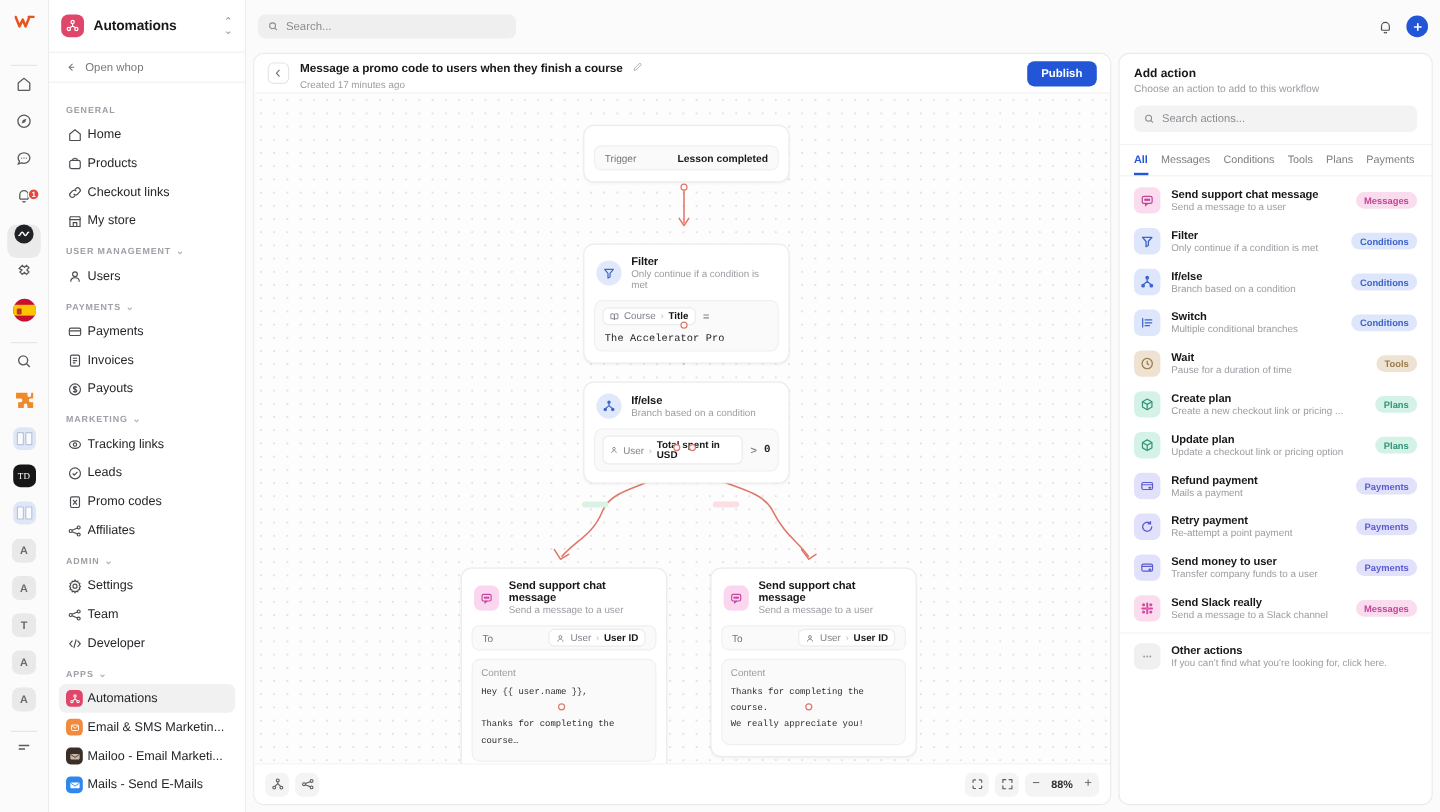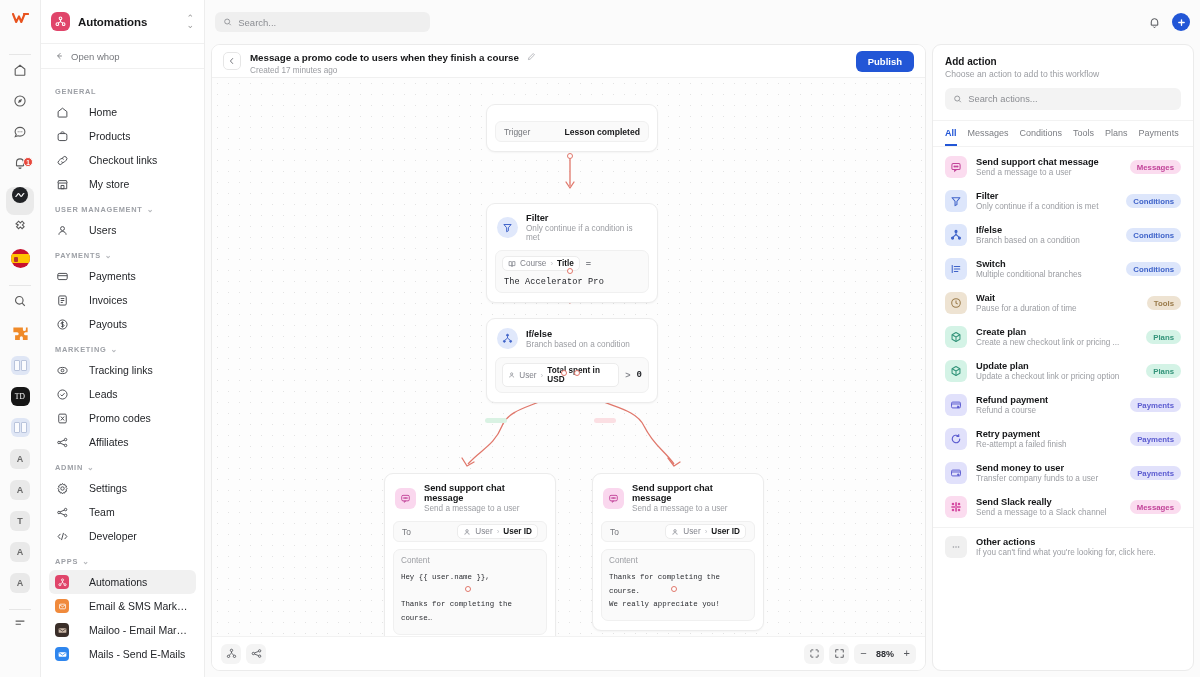--- a/index.html
+++ b/index.html
@@ -60,21 +60,21 @@
     font-size: 9.5px; color: #76787d;
   }
   .sb-scroll { flex: 1; overflow: hidden; padding: 9px 8px 0 8px; }
   .sb-group {
     font-size: 7.4px; font-weight: 700; color: #9da0a6;
     letter-spacing: 0.75px; text-transform: uppercase;
     padding: 9px 6px 4px 6px; display:flex; align-items:center; gap:4px;
   }
   .sb-group .gchev { font-size: 8px; color:#b6b8bc; }
   .sb-item {
-    display: flex; align-items: center; gap: 20px;
+    display: flex; align-items: center; gap: 4px;
     height: 24px; padding: 0 6px; border-radius: 6px;
     font-size: 10.5px; color: #24262a; cursor: pointer;
   }
   .sb-item.selected { background: #f1f1f1; }
   .sb-item .ic { width: 14px; height: 14px; flex:0 0 14px; display:flex; align-items:center; justify-content:center; color:#4a4c51; }
   .sb-item .lbl { white-space: nowrap; overflow: hidden; text-overflow: ellipsis; }
   .appico { width: 14px; height: 14px; border-radius: 4px; flex: 0 0 14px; display:flex; align-items:center; justify-content:center; }
 
   
   .main { flex: 1; display: flex; flex-direction: column; height: 677px; background: #fbfbfb; min-width: 0; }
@@ -974,35 +974,35 @@
           <div class="action">
             <span class="action-ico" style="background:#e1e1fb;">
               <svg width="12" height="12" viewBox="0 0 14 14" fill="none" stroke="#5b5bd0" stroke-width="1.15">
                   <rect x="1.8" y="3.6" width="10.4" height="6.8" rx="1.4"></rect>
                   <path d="M1.8 5.8h10.4"></path>
                   <path d="M8.4 8l2.4 2.4M10.8 8l-2.4 2.4" stroke-width="1.2"></path>
                 </svg>
             </span>
             <span class="action-txt">
               <span class="action-name" style="display:block">Refund payment</span>
-              <span class="action-desc" style="display:block">Refund a course</span>
+              <span class="action-desc" style="display:block">Mails a payment</span>
             </span>
             <span class="badge b-payments">Payments</span>
           </div>
 
           <div class="action">
             <span class="action-ico" style="background:#e1e1fb;">
               <svg width="12" height="12" viewBox="0 0 14 14" fill="none" stroke="#5b5bd0" stroke-width="1.3" stroke-linecap="round">
                   <path d="M11.4 7a4.4 4.4 0 11-1.6-3.4"></path>
                   <path d="M10.2 1.9v2.1H8.1"></path>
                 </svg>
             </span>
             <span class="action-txt">
               <span class="action-name" style="display:block">Retry payment</span>
-              <span class="action-desc" style="display:block">Re-attempt a failed finish</span>
+              <span class="action-desc" style="display:block">Re-attempt a point payment</span>
             </span>
             <span class="badge b-payments">Payments</span>
           </div>
 
           <div class="action">
             <span class="action-ico" style="background:#e1e1fb;">
               <svg width="12" height="12" viewBox="0 0 14 14" fill="none" stroke="#5b5bd0" stroke-width="1.15">
                   <rect x="1.8" y="3.6" width="10.4" height="6.8" rx="1.4"></rect>
                   <path d="M1.8 5.8h10.4"></path>
                   <path d="M9.6 7.6v3M8.1 9.1h3" stroke-width="1.2"></path>

